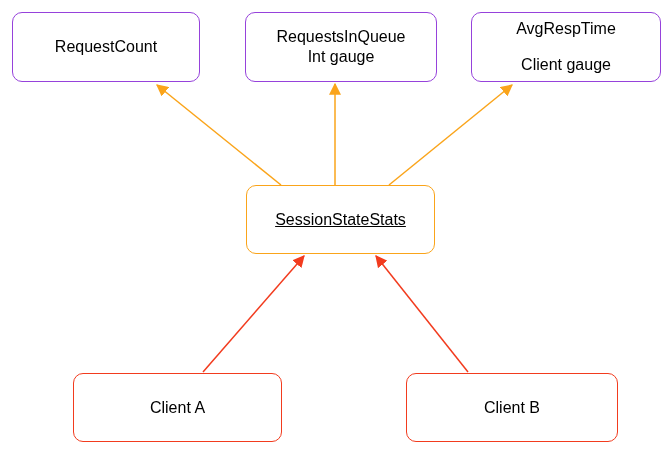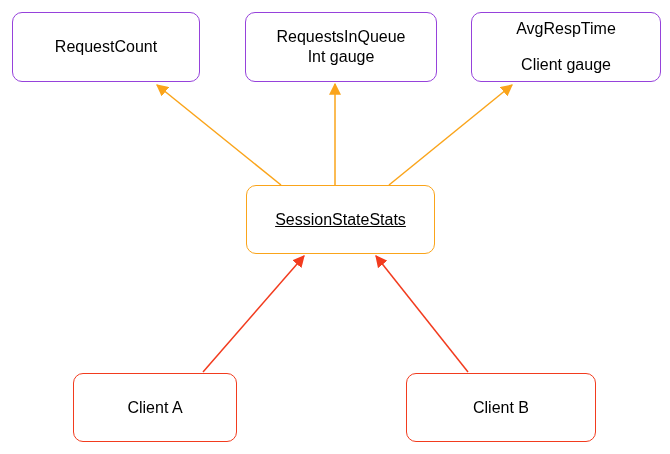--- a/index.html
+++ b/index.html
@@ -39,22 +39,22 @@
     color: var(--text, #000000);
   }
   .node.purple { border-color: var(--purple, #9642db); }
   .node.orange { border-color: var(--orange, #faa41a); text-decoration: underline; }
   .node.red    { border-color: var(--red, #f23b1e); }
 
   #node-request-count      { left: 12px;  top: 12px;  width: 188px; height: 70px; }
   #node-requests-in-queue  { left: 245px; top: 12px;  width: 192px; height: 70px; }
   #node-avg-resp-time      { left: 471px; top: 12px;  width: 190px; height: 70px; gap: 16px; }
   #node-session-state-stats{ left: 246px; top: 185px; width: 189px; height: 69px; }
-  #node-client-a           { left: 73px;  top: 373px; width: 164px; height: 69px; text-align: right; }
-  #node-client-b           { left: 406px; top: 373px; width: 190px; height: 69px; }
+  #node-client-a           { left: 73px;  top: 373px; width: 209px; height: 69px; text-align: right; }
+  #node-client-b           { left: 406px; top: 373px; width: 212px; height: 69px; }
 
   .edge-orange { stroke: var(--orange, #faa41a); stroke-width: 1.5; }
   .edge-red    { stroke: var(--red, #f23b1e);    stroke-width: 1.5; }
   .head-orange { fill: var(--orange, #faa41a); }
   .head-red    { fill: var(--red, #f23b1e); }
 </style>
 </head>
 <body>
 
 <div class="canvas">

